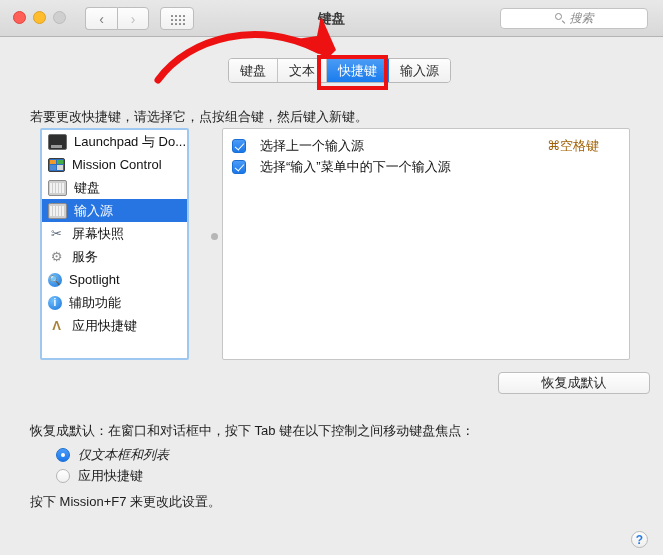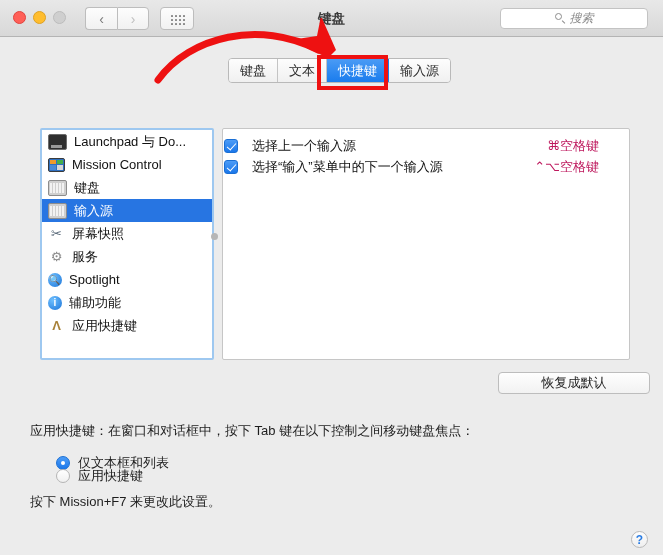--- a/index.html
+++ b/index.html
@@ -211,21 +211,21 @@
     position: absolute;
     left: 30px; top: 18px;
     font-size: 13px;
     color: #1d1d1d;
   }
 
   
   #category-list {
     position: absolute;
     left: 40px; top: 38px;
-    width: 174px; height: 232px;
+    width: 149px; height: 232px;
     background: #ffffff;
     border: 2px solid #9ec8f0;
     border-radius: 2px;
     box-sizing: border-box;
     overflow: hidden;
   }
   .cat-row {
     height: 23px;
     display: flex;
     align-items: center;
@@ -336,21 +336,21 @@
     border-radius: 2px;
     box-sizing: border-box;
     overflow: hidden;
   }
   .sc-row {
     height: 21px;
     display: flex;
     align-items: center;
     font-size: 13px;
     color: #111;
-    padding: 0 8px 0 1px;
+    padding: 0 8px 0 9px;
     box-sizing: border-box;
   }
   .sc-check {
     width: 14px; height: 14px;
     border-radius: 3px;
     background: linear-gradient(to bottom, #4c9cf7, #1a77ea);
     border: 1px solid #1a6fd4;
     box-sizing: border-box;
     flex: none;
     margin-right: 14px;
@@ -364,21 +364,21 @@
     width: 4px; height: 8px;
     border: solid #ffffff;
     border-width: 0 1.8px 1.8px 0;
     transform: rotate(42deg);
   }
   .sc-name { flex: 1 1 auto; white-space: nowrap; }
   .sc-key {
     flex: none;
     text-align: right;
     font-size: 13px;
-    color: #be185d;
+    color: #a16207;
     padding-right: 22px;
   }
 
   
   #restore-btn {
     position: absolute;
     left: 498px; top: 282px;
     width: 152px; height: 22px;
     background: linear-gradient(to bottom, #fefefe, #f2f2f2);
     border: 1px solid #bdbdbd;
@@ -401,21 +401,21 @@
 
   .radio-row {
     position: absolute;
     left: 56px;
     display: flex;
     align-items: center;
     font-size: 13px;
     color: #1d1d1d;
     cursor: default;
   }
-  #radio-textlists { top: 364px; }
+  #radio-textlists { top: 356px; font-style: italic; }
   #radio-allcontrols { top: 377px; }
   .radio {
     width: 14px; height: 14px;
     border-radius: 50%;
     background: linear-gradient(to bottom, #ffffff, #f0f0f0);
     border: 1px solid #b5b5b5;
     box-sizing: border-box;
     margin-right: 8px;
     flex: none;
     position: relative;
@@ -510,20 +510,21 @@
 
   <svg id="arrow-svg" viewBox="0 0 210 70">
     <path d="M8 62 C 40 18, 110 2, 168 32" stroke="#ee1111" stroke-width="7" fill="none" stroke-linecap="round"></path>
     <polygon points="178,40 140,22 167,18 171,-2 186,32" fill="#ee1111"></polygon>
   </svg>
 
   <div id="tab-highlight-box"></div>
 
   <div id="content">
 
+    <div id="instruction">若要更改快捷键，请选择它，点按组合键，然后键入新键。</div>
 
     <div id="category-list">
       <div class="cat-row">
         <span class="cat-icon ic-launchpad"></span>
         <span class="cat-label">Launchpad 与 Do...</span>
       </div>
       <div class="cat-row">
         <span class="cat-icon ic-mission">
             <i></i>
             <i></i>
@@ -565,27 +566,26 @@
 
     <div id="shortcut-panel">
       <div class="sc-row" style="margin-top:6px;">
         <span class="sc-check"></span>
         <span class="sc-name">选择上一个输入源</span>
         <span class="sc-key">⌘空格键</span>
       </div>
       <div class="sc-row">
         <span class="sc-check"></span>
         <span class="sc-name">选择“输入”菜单中的下一个输入源</span>
-        <span class="sc-key">⌃⌥空格键</span>
       </div>
     </div>
 
     <div id="restore-btn">恢复成默认</div>
 
-    <div id="fullkb-label">应用快捷键：在窗口和对话框中，按下 Tab 键在以下控制之间移动键盘焦点：</div>
+    <div id="fullkb-label">恢复成默认：在窗口和对话框中，按下 Tab 键在以下控制之间移动键盘焦点：</div>
 
     <div class="radio-row" id="radio-textlists">
       <span class="radio on"></span>
       <span>仅文本框和列表</span>
     </div>
     <div class="radio-row" id="radio-allcontrols">
       <span class="radio"></span>
       <span>应用快捷键</span>
     </div>
 

